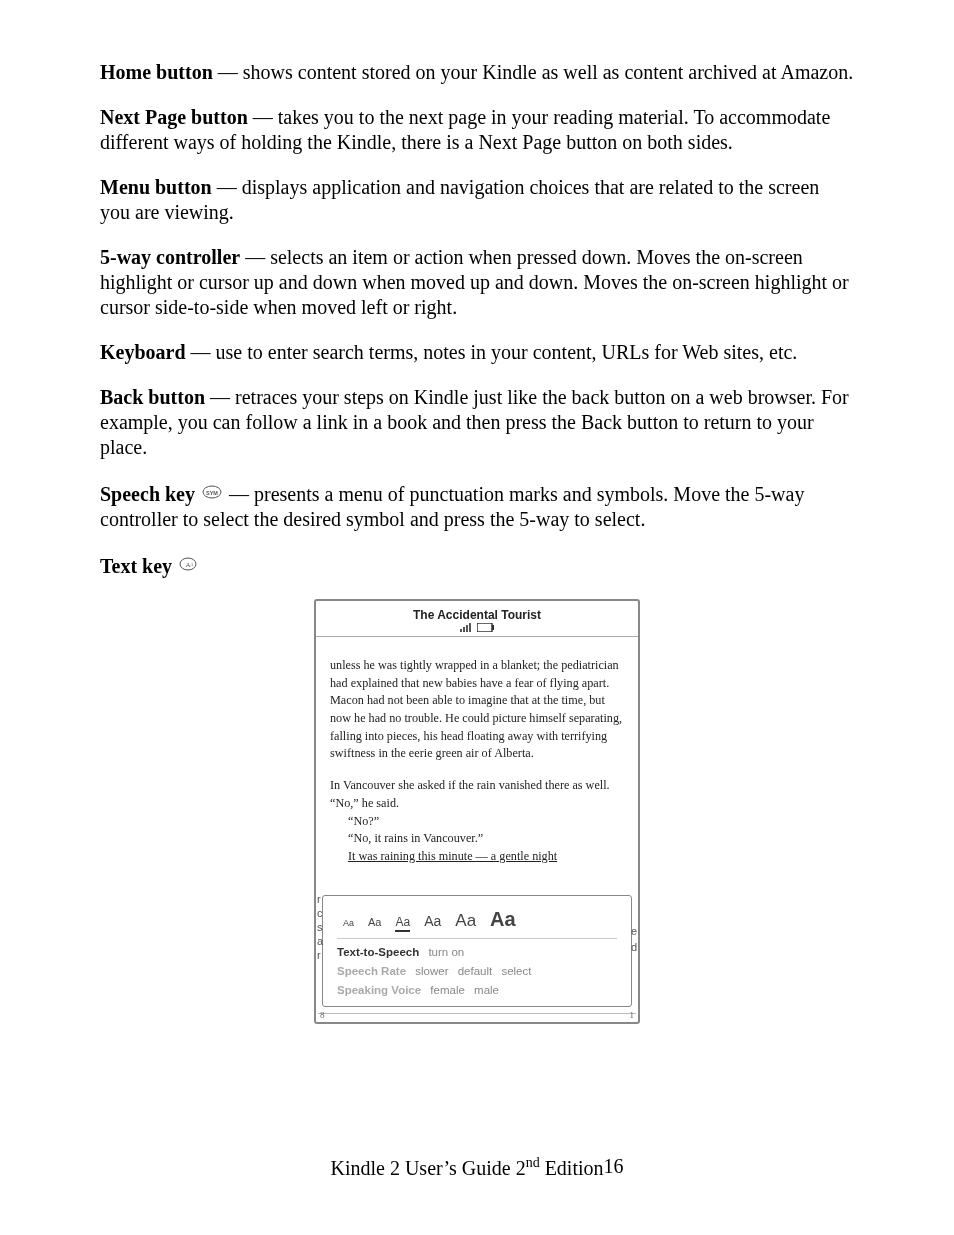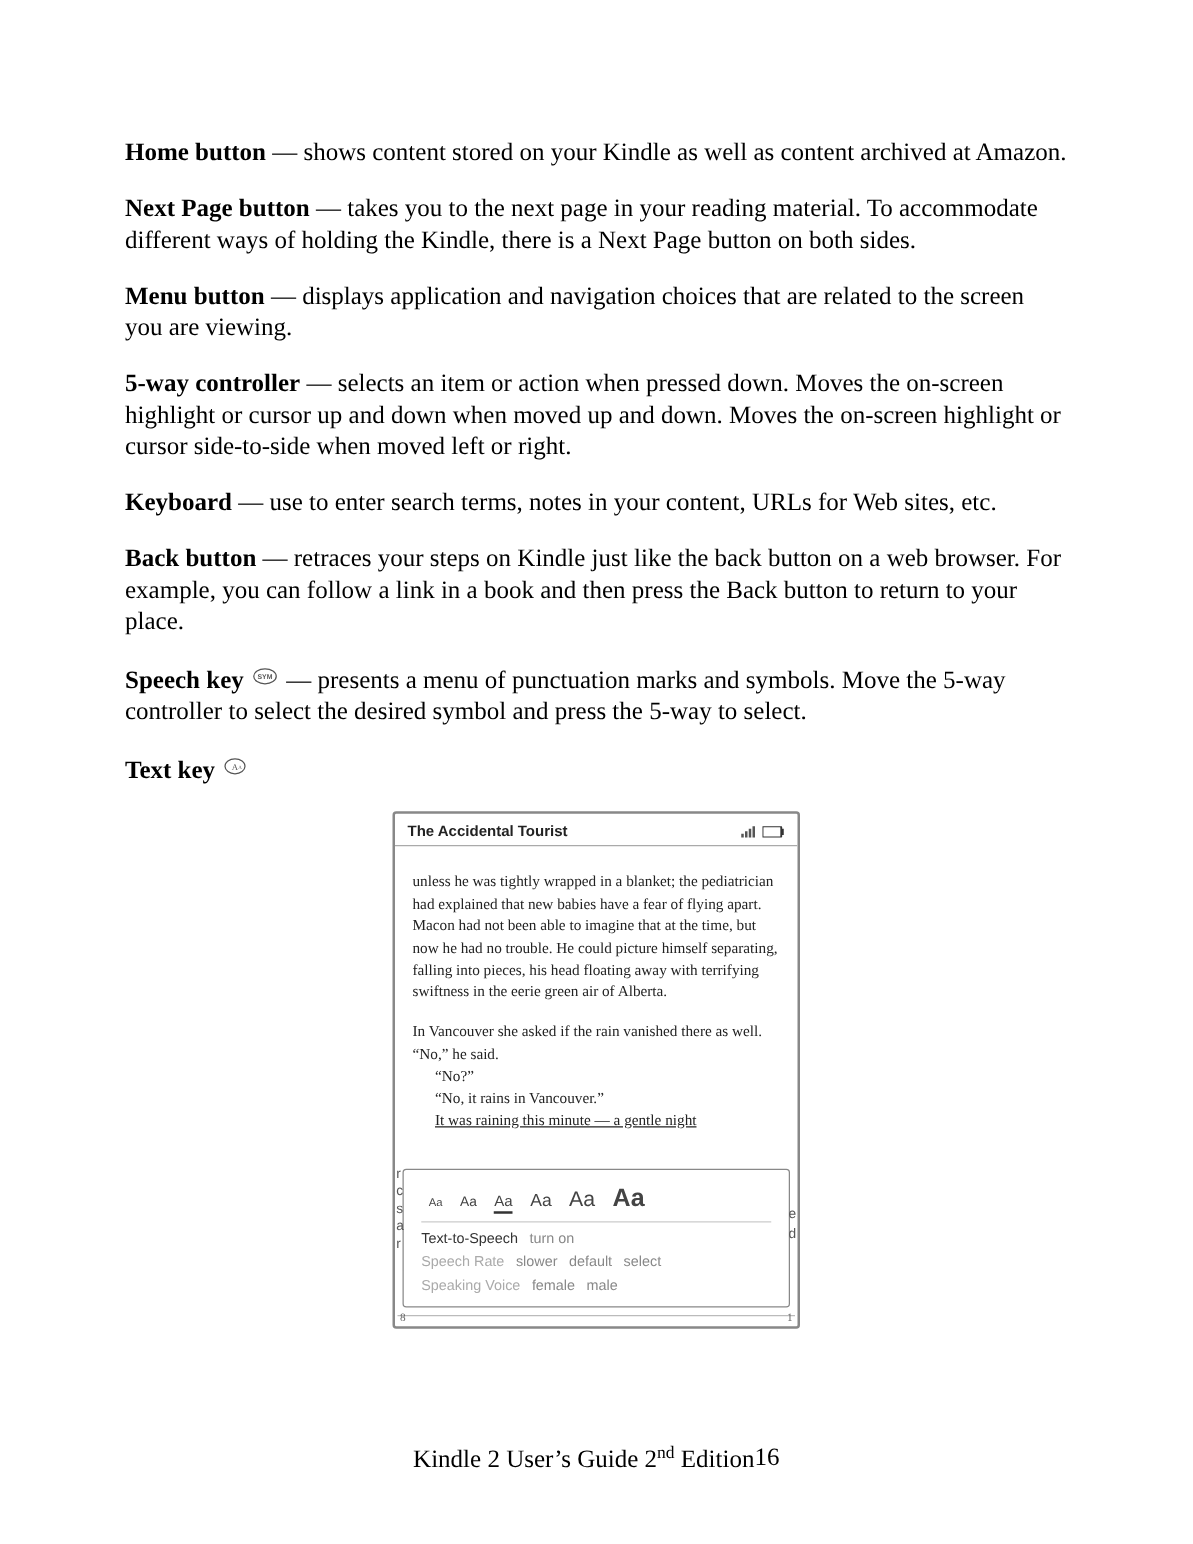--- a/index.html
+++ b/index.html
@@ -7,21 +7,21 @@
     padding: 0;
     background: #fff;
     font-family: "Times New Roman", Times, serif;
     color: #000;
     width: 954px;
     height: 1235px;
     position: relative;
     box-sizing: border-box;
   }
   .page {
-    padding: 110px 100px 0 100px;
+    padding: 60px 100px 0 100px;
   }
   p.def {
     font-size: 20px;
     line-height: 1.25;
     margin: 0 0 20px 0;
   }
   .term { font-weight: bold; }
   .icon-inline {
     display: inline-block;
     vertical-align: 2px;
@@ -49,20 +49,21 @@
     position: relative;
     overflow: hidden;
   }
   .k-header {
     padding: 7px 10px 4px 10px;
     border-bottom: 1px solid #aaa;
     display: flex;
     align-items: center;
     justify-content: space-between;
     font-family: Arial, Helvetica, sans-serif;
+    flex-direction: column;
   }
   .k-title { font-weight: bold; font-size: 12px; }
   .k-status { display:flex; align-items:center; gap:6px;}
   .signal { display:flex; align-items:flex-end; gap:1px; height:10px;}
   .signal span{ width:2px; background:#555; display:block;}
   .signal span:nth-child(1){height:3px;} .signal span:nth-child(2){height:5px;}
   .signal span:nth-child(3){height:7px;} .signal span:nth-child(4){height:9px;}
   .k-body {
     padding: 20px 14px 0 14px;
     font-size: 12.2px;
@@ -84,21 +85,21 @@
   }
   .aa-row {
     display:flex; align-items:baseline; gap:14px;
     padding: 6px 0 6px 6px;
     border-bottom: 1px solid #ccc;
   }
   .aa-row .aa { color:#444; }
   .aa-row .aa6{ font-weight:bold; }
   .aa-row .sel { border-bottom:2px solid #333; padding-bottom:1px;}
   .opt-row { font-size: 11.5px; padding: 7px 0 0 0; }
-  .opt-label { font-weight:normal; color:#333;text-align:right; }
+  .opt-label { font-weight:bold; color:#333;text-align:right; }
   .opt-val { color:#888; margin-left:6px; }
   .gutter-letters{
     position:absolute; left:-6px; top:-4px; font-size:11px; line-height:14px;
     color:#555; text-align:left;
   }
   .gutter-r{
     position:absolute; right:-6px; top:28px; font-size:11px; color:#555;
     line-height:14px;
   }
   .k-progress{ border-top:1px solid #bbb; height:8px; position:relative; margin:4px 2px 0;}

